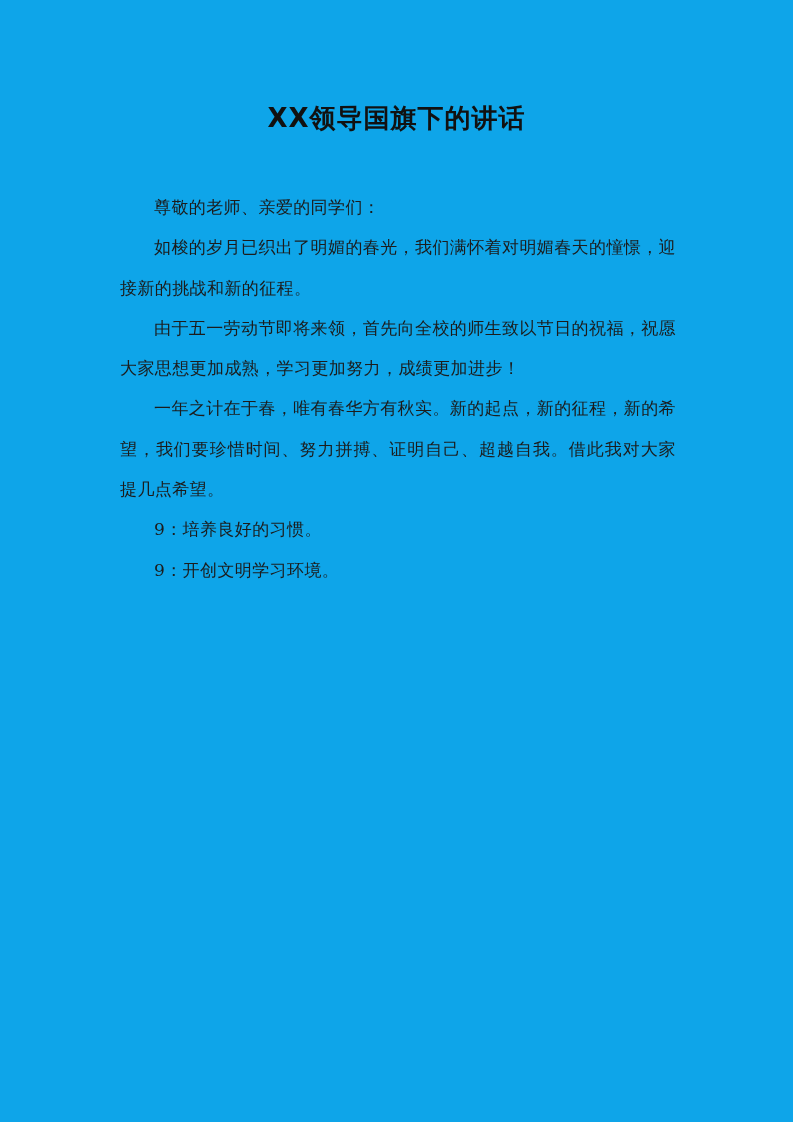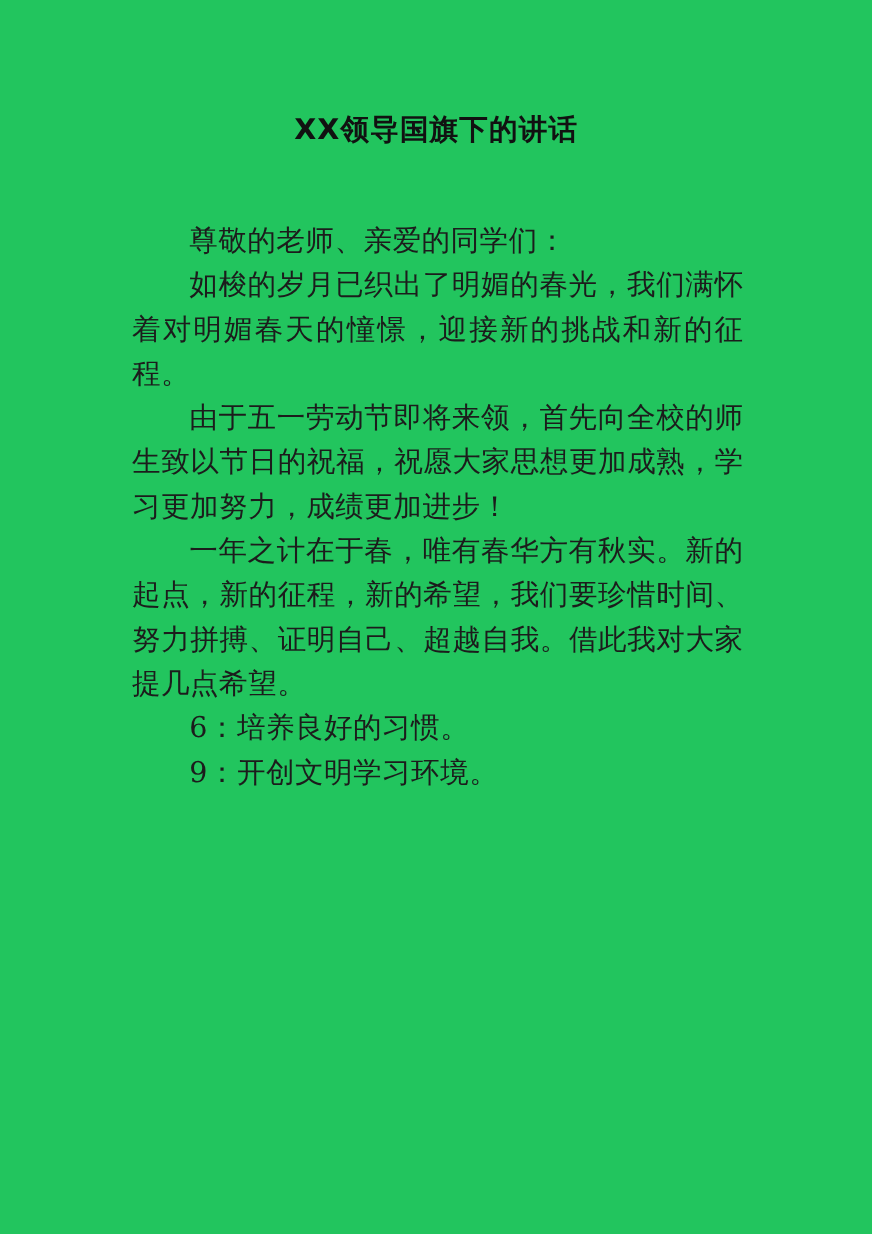--- a/index.html
+++ b/index.html
@@ -13,41 +13,41 @@
       position: relative;
       overflow: hidden;
       font-family: "DejaVu Serif", "Liberation Serif", serif;
       color: #1a1a1a;
     }
     .page {
       position: absolute;
       left: 0; top: 0;
       width: 793px;
       height: 1122px;
-      background: #22c55e;
+      background: #0ea5e9;
     }
     .title {
       position: absolute;
       top: 98px;
       left: 0;
       width: 793px;
       text-align: center;
       font-family: "DejaVu Sans", "Liberation Sans", sans-serif;
       font-weight: bold;
       font-size: 26px;
       letter-spacing: 1px;
       color: #111111;
       line-height: 40px;
     }
     .body-text {
       position: absolute;
-      top: 199px;
+      top: 187px;
       left: 120px;
       width: 556px;
-      font-size: 26px;
+      font-size: 17px;
       line-height: 40.3px;
       letter-spacing: 0.4px;
       color: #1c1c1c;
       text-align: justify;
     }
     .body-text p {
       margin: 0;
       text-indent: 2em;
       word-break: break-all;
     }
@@ -56,16 +56,16 @@
 <body>
 
 <div class="page">
   <div class="title">XX领导国旗下的讲话</div>
 
   <div class="body-text">
     <p>尊敬的老师、亲爱的同学们：</p>
     <p>如梭的岁月已织出了明媚的春光，我们满怀着对明媚春天的憧憬，迎接新的挑战和新的征程。</p>
     <p>由于五一劳动节即将来领，首先向全校的师生致以节日的祝福，祝愿大家思想更加成熟，学习更加努力，成绩更加进步！</p>
     <p>一年之计在于春，唯有春华方有秋实。新的起点，新的征程，新的希望，我们要珍惜时间、努力拼搏、证明自己、超越自我。借此我对大家提几点希望。</p>
-    <p>6：培养良好的习惯。</p>
+    <p>9：培养良好的习惯。</p>
     <p>9：开创文明学习环境。</p>
   </div>
 </div>
 
 </body></html>

